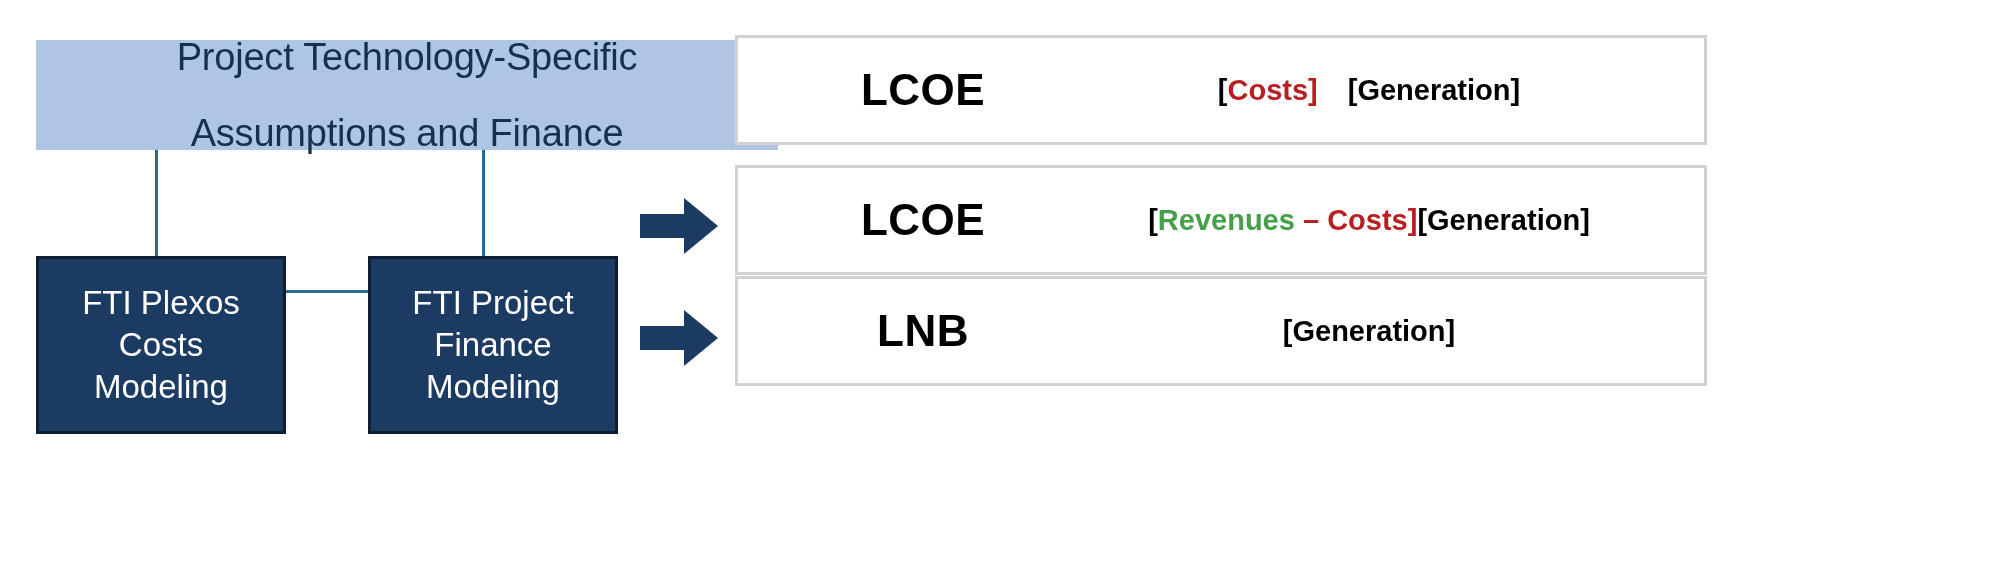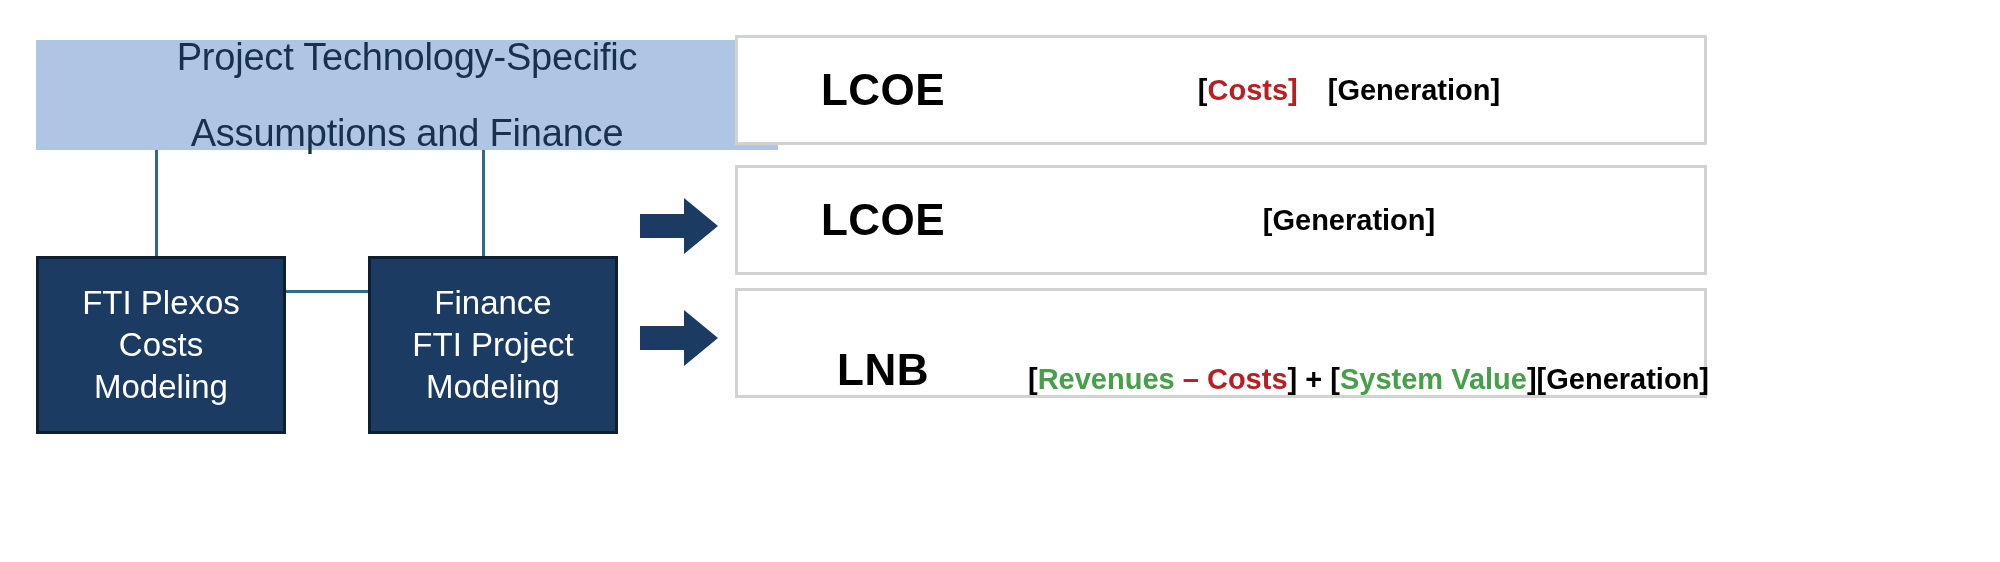--- a/index.html
+++ b/index.html
@@ -67,24 +67,25 @@
 
   
   .metric-panel {
     position: absolute;
     left: 735px;
     width: 972px;
     background: #ffffff;
     border: 3px solid #D2D2D2;
     display: flex;
     align-items: center;
+    padding-left: 40px;
   }
   #panel-lcoe { top: 35px;  height: 110px; }
   #panel-lvoe { top: 165px; height: 110px; }
-  #panel-lnb  { top: 288px; height: 110px; align-items: flex-end; }
+  #panel-lnb  { top: 276px; height: 110px; }
 
   .metric-label {
     flex: 0 0 auto;
     width: 290px;
     text-align: center;
     font-size: 44px;
     font-weight: bold;
     color: #000000;
     letter-spacing: 0.5px;
   }
@@ -134,22 +135,22 @@
   <div class="conn" id="conn-v-right"></div>
   <div class="conn" id="conn-h-middle"></div>
 
   <div class="model-box" id="model-box-plexos">
     <div>FTI Plexos</div>
     <div>Costs</div>
     <div>Modeling</div>
   </div>
 
   <div class="model-box" id="model-box-finance">
+    <div>FTI Project</div>
     <div>Finance</div>
-    <div>FTI Project</div>
     <div>Modeling</div>
   </div>
 
   <svg class="arrow" id="arrow-lcoe" viewBox="0 0 78 56">
     <polygon points="0,16 44,16 44,0 78,28 44,56 44,40 0,40" fill="#AEC6E4"></polygon>
   </svg>
   <svg class="arrow" id="arrow-lvoe" viewBox="0 0 78 56">
     <polygon points="0,16 44,16 44,0 78,28 44,56 44,40 0,40" fill="#1B3B63"></polygon>
   </svg>
   <svg class="arrow" id="arrow-lnb" viewBox="0 0 78 56">
@@ -161,27 +162,27 @@
     <div class="fraction">
       <div class="frac-num"><span class="tok-bracket">[</span><span class="tok-cost">Costs</span><span class="tok-cost">]</span></div>
       <div class="frac-bar"></div>
       <div class="frac-den"><span class="tok-bracket">[</span><span class="tok-generation">Generation</span><span class="tok-bracket">]</span></div>
     </div>
   </div>
 
   <div class="metric-panel" id="panel-lvoe">
     <div class="metric-label">LCOE</div>
     <div class="fraction">
+      <div class="frac-num"><span class="tok-bracket">[</span><span class="tok-revenue">Revenues</span><span class="tok-minus"> – </span><span class="tok-cost">Costs</span><span class="tok-cost">]</span></div>
       <div class="frac-bar"></div>
       <div class="frac-den"><span class="tok-bracket">[</span><span class="tok-generation">Generation</span><span class="tok-bracket">]</span></div>
     </div>
   </div>
 
   <div class="metric-panel" id="panel-lnb">
     <div class="metric-label">LNB</div>
     <div class="fraction">
-      <div class="frac-num"><span class="tok-bracket">[</span><span class="tok-revenue">Revenues</span><span class="tok-minus"> – </span><span class="tok-cost">Costs</span><span class="tok-bracket">]</span><span class="tok-op"> + </span><span class="tok-bracket">[</span><span class="tok-sysval">System Value</span><span class="tok-bracket">]</span></div>
       <div class="frac-bar"></div>
       <div class="frac-den"><span class="tok-bracket">[</span><span class="tok-generation">Generation</span><span class="tok-bracket">]</span></div>
     </div>
   </div>
 
 </div>
 
 </body></html>

